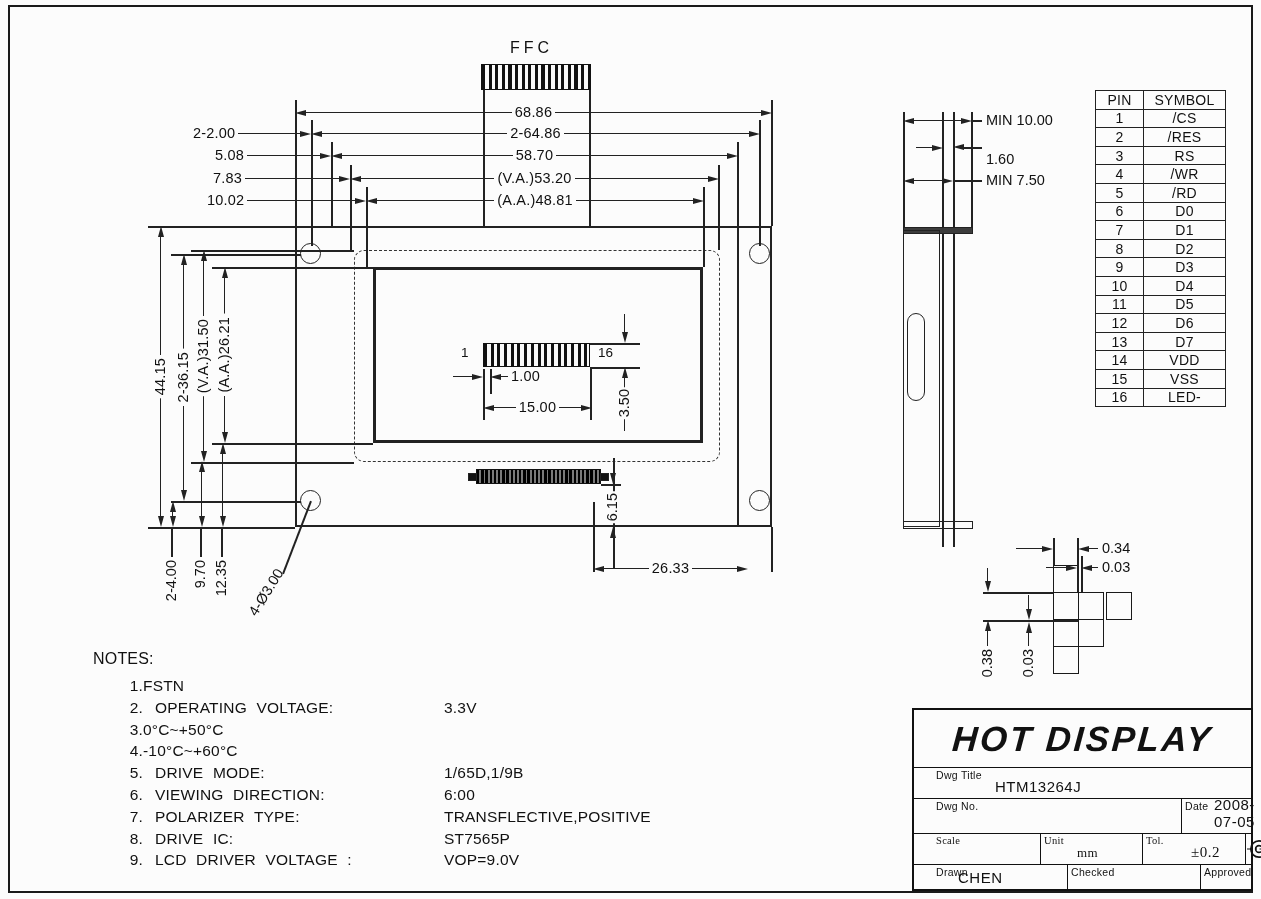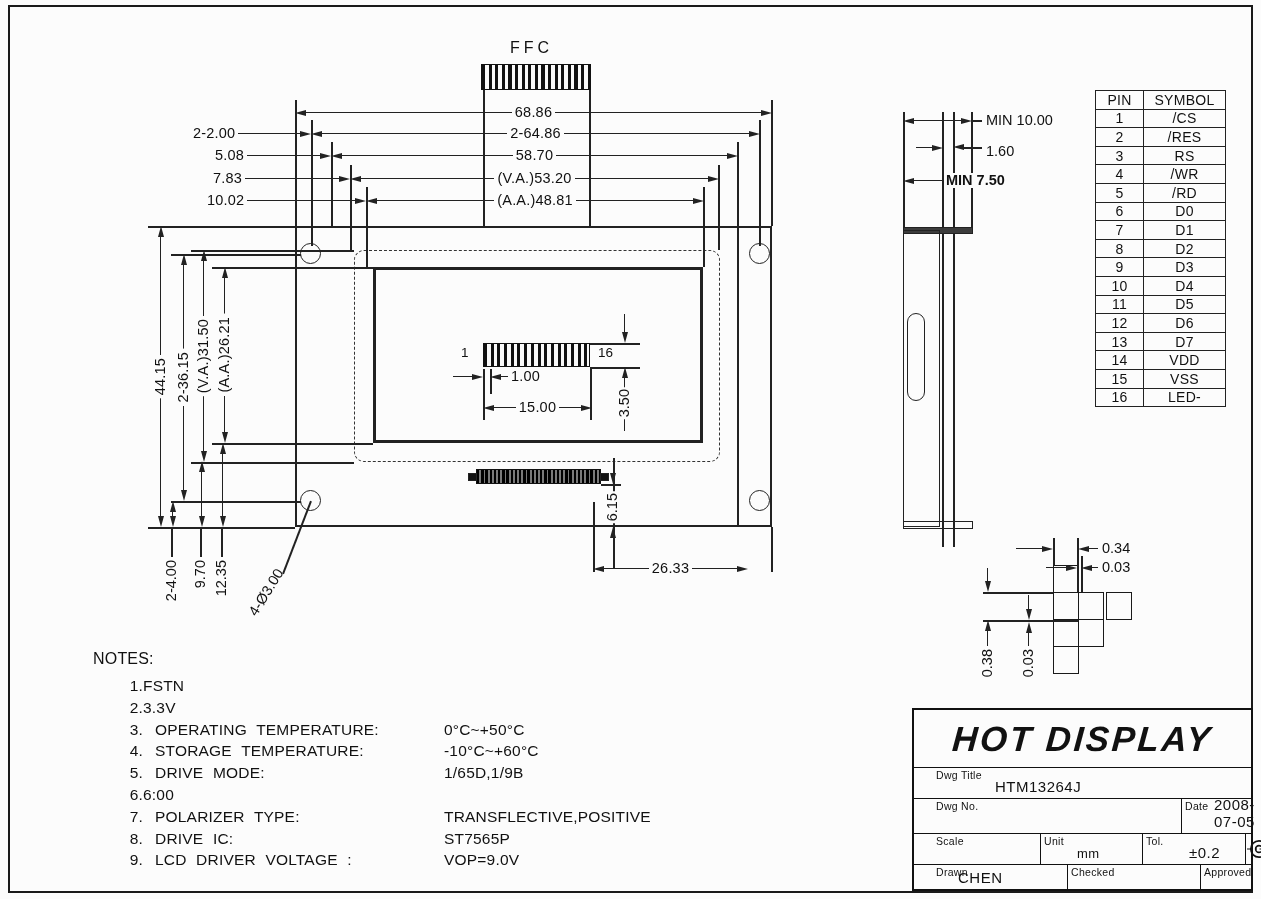--- a/index.html
+++ b/index.html
@@ -285,28 +285,28 @@
         <i class="a ar"></i>
       </div>
     <div class="hl" style="left:971px;top:120px;width:11px;"></div>
     <div class="flat" style="left:984px;top:113px;">MIN 10.00</div>
     <div class="dim" style="left:916px;top:140px;width:27px;">
         <div class="ln"></div>
         <i class="a ar"></i>
       </div>
     <i class="a al aabs" style="left:953px;top:143.5px;"></i>
     <div class="hl" style="left:963px;top:147px;width:19px;"></div>
-    <div class="flat" style="left:984px;top:144px;">1.60</div>
+    <div class="flat" style="left:984px;top:152px;">1.60</div>
     <div class="dim" style="left:903px;top:173px;width:50px;">
         <i class="a al"></i>
         <div class="ln"></div>
         <i class="a ar"></i>
       </div>
     <div class="hl" style="left:953px;top:180px;width:29px;"></div>
-    <div class="flat" style="left:944px;top:173px;font-weight:bold;">MIN 7.50</div>
+    <div class="flat" style="left:984px;top:173px;">MIN 7.50</div>
   </div>
 
   <table id="pin-table">
     <tbody>
         <tr>
       <th>PIN</th>
       <th>SYMBOL</th>
     </tr>
     <tr>
           <td>1</td>
@@ -429,39 +429,39 @@
   </div>
 
   <div id="notes">
     <div class="nt">NOTES:</div>
     <div class="note-row">
         <span class="n-num">1.</span>
         <span class="n-value">FSTN</span>
       </div>
     <div class="note-row">
         <span class="n-num">2.</span>
+        <span class="n-label">OPERATING VOLTAGE:</span>
         <span class="n-value">3.3V</span>
       </div>
     <div class="note-row">
         <span class="n-num">3.</span>
-        <span class="n-label">OPERATING TEMPERATURE:</span>
         <span class="n-value">0°C~+50°C</span>
       </div>
     <div class="note-row">
         <span class="n-num">4.</span>
-        <span class="n-label">STORAGE TEMPERATURE:</span>
         <span class="n-value">-10°C~+60°C</span>
       </div>
     <div class="note-row">
         <span class="n-num">5.</span>
         <span class="n-label">DRIVE MODE:</span>
         <span class="n-value">1/65D,1/9B</span>
       </div>
     <div class="note-row">
         <span class="n-num">6.</span>
+        <span class="n-label">VIEWING DIRECTION:</span>
         <span class="n-value">6:00</span>
       </div>
     <div class="note-row">
         <span class="n-num">7.</span>
         <span class="n-label">POLARIZER TYPE:</span>
         <span class="n-value">TRANSFLECTIVE,POSITIVE</span>
       </div>
     <div class="note-row">
         <span class="n-num">8.</span>
         <span class="n-label">DRIVE IC:</span>
@@ -486,21 +486,21 @@
     </div>
     <div class="tb-row" style="flex:0 0 35px;">
       <div class="tb-cell" style="width:229px;">
         <span class="tb-lab">Dwg No.</span>
       </div>
       <div class="tb-cell" style="flex:1;">
         <span class="tb-lab">Date</span>
         <span class="tb-val" style="left:32px;">2008-07-05</span>
       </div>
     </div>
-    <div class="tb-row" style="flex:0 0 31px;">
+    <div class="tb-row" style="flex:0 0 31px;font-family:Liberation Serif, serif;">
       <div class="tb-cell" style="width:88px;">
         <span class="tb-lab">Scale</span>
       </div>
       <div class="tb-cell" style="width:83px;">
         <span class="tb-lab">Unit</span>
         <span class="tb-val small1" style="left:36px;">mm</span>
       </div>
       <div class="tb-cell" style="width:84px;padding-left:45px;">
         <span class="tb-lab">Tol.</span>
         <span class="tb-val" style="right:6px;">±0.2</span>

